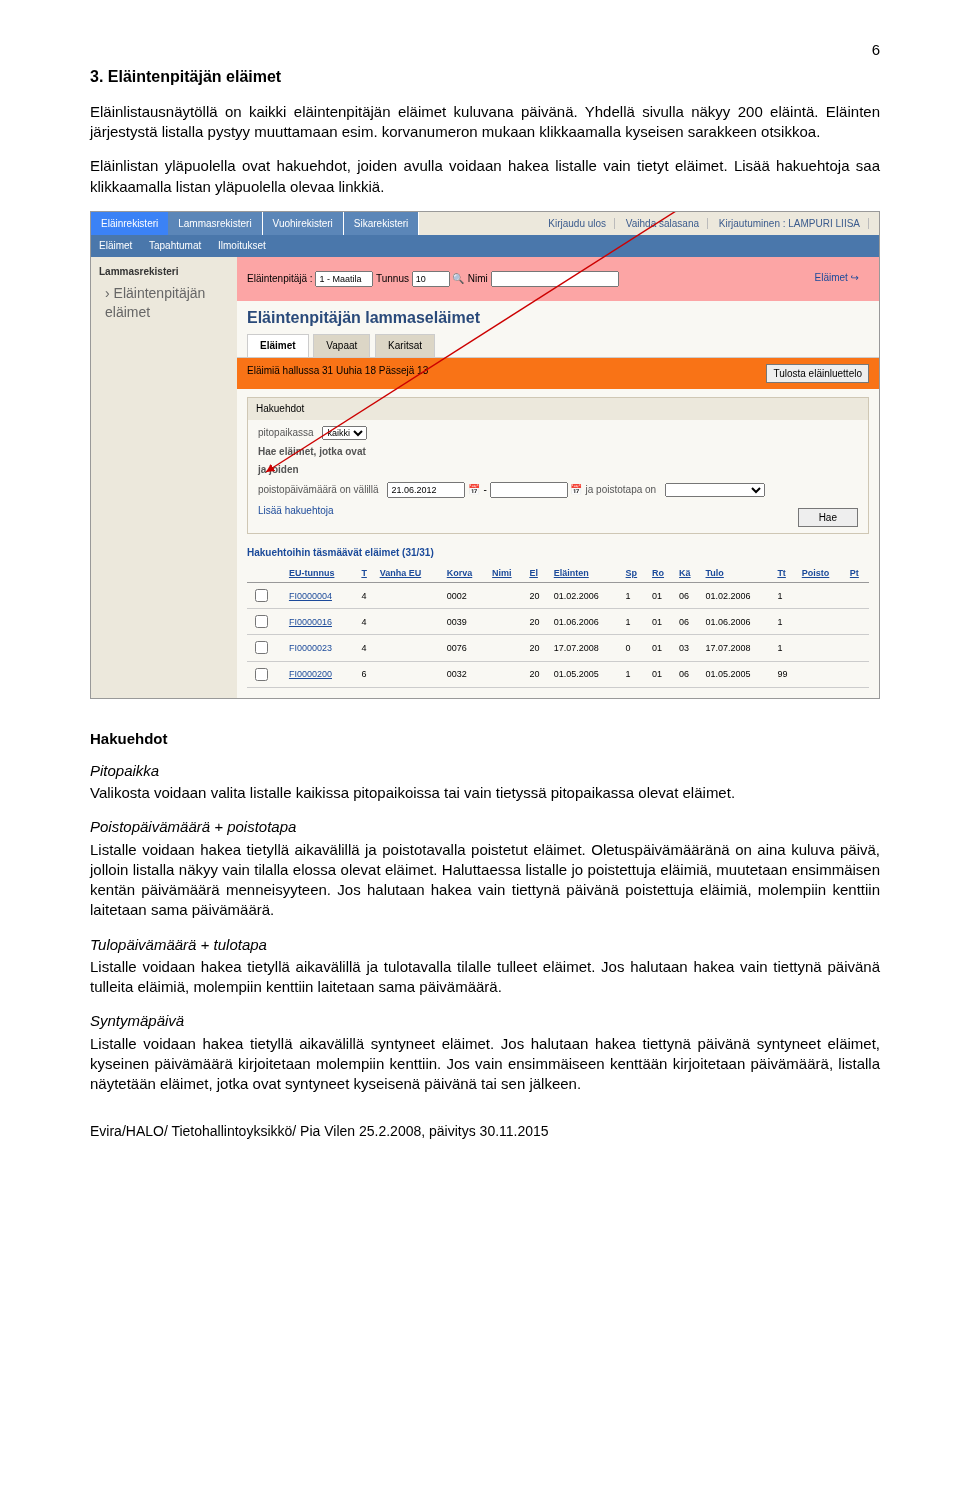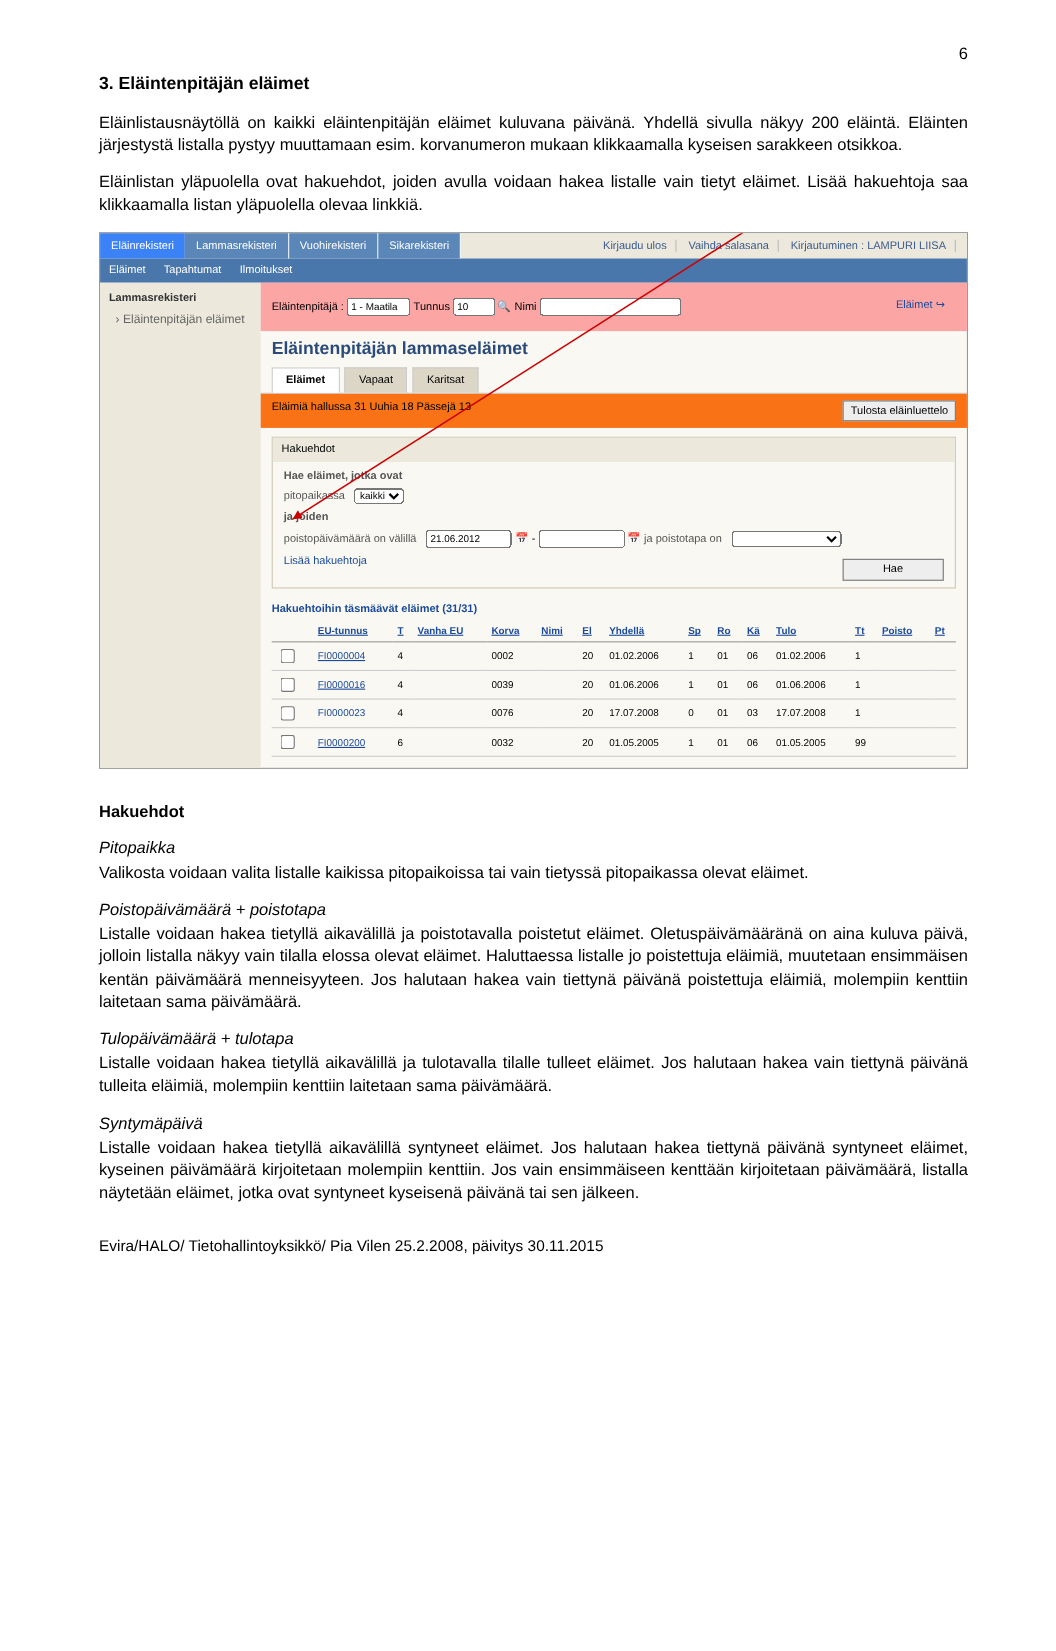--- a/index.html
+++ b/index.html
@@ -27,40 +27,40 @@
   .top-tabs div { padding: 5px 10px; color: #fff; font-size: 10px; }
   .top-tabs .t-orange { background: #3b82f6; }
   .top-tabs .t-blue { background: #5b86b8; border-right: 1px solid #fff; }
   .top-tabs .right-links { margin-left: auto; color: #3b5b8d; background: none; }
   .top-tabs .right-links span { margin-left: 8px; border-right: 1px solid #bbb; padding-right: 8px; }
   .subnav { background: #4a77ab; color: #fff; padding: 4px 8px; font-size: 10px; }
   .subnav span { margin-right: 14px; }
   .ss-body { display: flex; }
   .ss-side { width: 130px; background: #ece8dc; padding: 8px; }
   .ss-side-title { font-weight: bold; color: #333; margin-bottom: 6px; }
-  .ss-side-item { color: #666; font-size: 11px; margin-left: 6px; }
+  .ss-side-item { color: #666; font-size: 14px; margin-left: 6px; }
   .ss-main { flex: 1; padding: 0; }
   .filter-row { padding: 14px 10px; background: #fca5a5; font-size: 10px; }
   .filter-row input { font-size: 9px; width: 50px; }
   .filter-row .elink { color: #1b4a9a; float: right; margin-right: 10px; }
   .ss-title { font-weight: bold; color: #2a4a7a; padding: 6px 10px; font-size: 16px; }
   .sub-tabs { border-bottom: 1px solid #ccc; padding: 0 10px; }
   .sub-tabs span { display: inline-block; padding: 4px 12px; border: 1px solid #ccc; border-bottom: none; background: #dcd6c6; margin-right: 2px; font-size: 10px; }
   .sub-tabs span.active { background: #fff; font-weight: bold; }
   .counts-row { padding: 6px 10px; background: #f97316; font-size: 10px; }
   .counts-row .btn { float: right; border: 1px solid #777; background: #eee; padding: 2px 6px; }
   .clearfix::after { content: ""; display: block; clear: both; }
   .panel { margin: 8px 10px; border: 1px solid #cfc7b4; }
   .panel-head { background: #ece8dc; padding: 4px 8px; font-size: 10px; }
   .panel-body { padding: 6px 10px; font-size: 10px; }
   .panel-body .lbl { color: #555; margin-right: 6px; }
   .panel-body input.t { width: 70px; font-size: 9px; }
   .panel-body select { font-size: 9px; }
   .link-add { color: #1b4a9a; }
-  .btn-hae { float: right; border: 1px solid #777; background: #eee; padding: 2px 36px; margin-top: 4px; }
+  .btn-hae { float: right; border: 1px solid #777; background: #eee; padding: 2px 20px; margin-top: 4px; }
   .table { width: 100%; border-collapse: collapse; font-size: 9px; margin-top: 4px; }
   .table th { text-align: left; border-bottom: 1px solid #999; padding: 3px 4px; color: #1b4a9a; text-decoration: underline; }
   .table td { border-bottom: 1px solid #ccc; padding: 3px 4px; }
   .results-title { color: #1b4a9a; font-weight: bold; font-size: 10px; padding: 4px 10px; }
   .arrow-line {
     position: absolute;
     top: 0;
     left: 0;
     pointer-events: none;
   }
@@ -129,25 +129,25 @@
         <span>Karitsat</span>
       </div>
       <div class="counts-row clearfix">
         <span>Eläimiä hallussa 31  Uuhia 18  Pässejä 13</span>
         <span class="btn">Tulosta eläinluettelo</span>
       </div>
 
       <div class="panel">
         <div class="panel-head">Hakuehdot</div>
         <div class="panel-body clearfix">
-          <div style="font-weight:bold;margin-bottom:5px;color:#555">Hae eläimet, jotka ovat</div>
           <div style="margin-bottom:5px;">
             <span class="lbl">pitopaikassa</span>
             <select><option>kaikki</option></select>
           </div>
+          <div style="font-weight:bold;margin-bottom:5px;color:#555">Hae eläimet, jotka ovat</div>
           <div style="font-weight:bold;margin-bottom:5px;color:#555">ja joiden</div>
           <div style="margin-bottom:6px;">
             <span class="lbl">poistopäivämäärä on välillä</span>
             <input class="t" value="21.06.2012" style="">
             <span>📅</span> -
             <input class="t" style="">
             <span>📅</span>
             <span class="lbl">ja poistotapa on</span>
             <select style="width:100px"><option></option></select>
           </div>
@@ -160,21 +160,21 @@
       <table class="table" style="margin:0 10px 10px 10px; width:calc(100% - 20px)">
         <thead>
             <tr id="thr">
               <th></th>
               <th>EU-tunnus</th>
               <th>T</th>
               <th>Vanha EU</th>
               <th>Korva</th>
               <th>Nimi</th>
               <th>El</th>
-              <th>Yhdellä</th>
+              <th>Eläinten</th>
               <th>Sp</th>
               <th>Ro</th>
               <th>Kä</th>
               <th>Tulo</th>
               <th>Tt</th>
               <th>Poisto</th>
               <th>Pt</th>
             </tr>
           </thead>
         <tbody id="tb">

